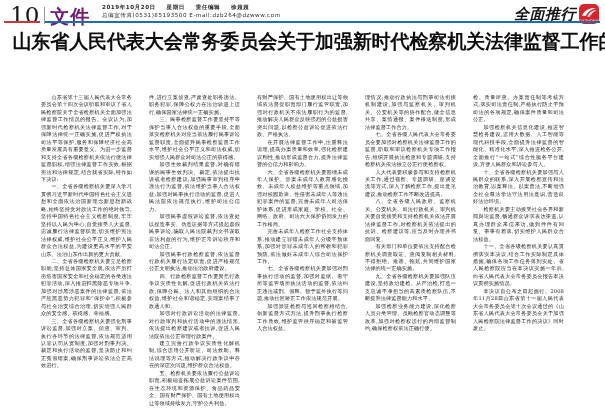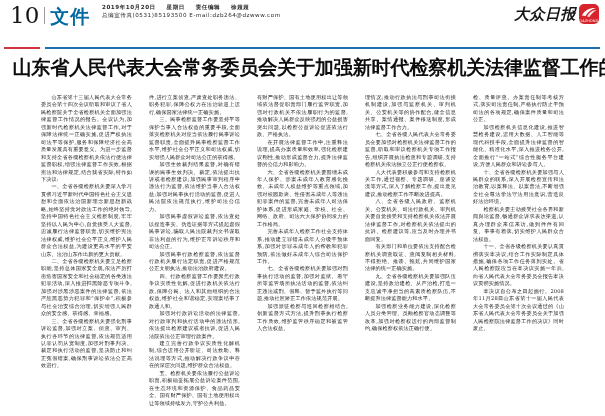--- a/index.html
+++ b/index.html
@@ -18,21 +18,21 @@
     position: relative;
     width: 605px;
     height: 416px;
     background: #ffffff;
     box-sizing: border-box;
   }
 
   
   .masthead {
     position: relative;
-    height: 46px;
+    height: 20px;
     padding: 0 6px 0 4px;
     display: flex;
     align-items: flex-start;
   }
   .folio-block {
     display: flex;
     align-items: flex-end;
     flex: 0 0 auto;
     padding-top: 4px;
   }
@@ -49,21 +49,21 @@
     width: 1px;
     height: 17px;
     background: #9a9a9a;
     margin: 0 5px 3px 0;
   }
   .section-name {
     font-family: "DejaVu Sans", "Liberation Sans", sans-serif;
     font-size: 19px;
     line-height: 21px;
     font-weight: bold;
-    color: #0369a1;
+    color: #701a75;
     letter-spacing: 1px;
     padding-right: 6px;
   }
   .issue-meta {
     flex: 0 0 auto;
     padding: 6px 0 0 6px;
     display: flex;
     flex-direction: column;
     gap: 3px;
   }
@@ -229,21 +229,21 @@
     <div class="issue-meta">
       <div class="issue-line bold">
         <span>2019年10月20日</span><span class="sep"></span><span>星期日</span><span class="sep"></span><span>责任编辑</span><span class="sep"></span><span>徐超超</span>
       </div>
       <div class="issue-line">总编室传真(0531)85193500  E-mail:dzb264@dzwww.com</div>
     </div>
 
     <div class="masthead-spacer"></div>
 
     <div class="brand">
-      <span class="brand-title">大众日报</span>
+      <span class="brand-title">全面推行</span>
       <span class="brand-logo">
         <svg class="swoosh" viewBox="0 0 32 22" xmlns="http://www.w3.org/2000/svg" aria-hidden="true">
           <path d="M2 17 C8 4, 20 1, 30 2 C22 4, 14 9, 9 18 Z" fill="#ffffff"></path>
           <path d="M12 19 C17 10, 24 6, 31 6 C25 10, 20 14, 17 20 Z" fill="#ffffff" opacity="0.85"></path>
         </svg>
         <span class="logo-text">DAZHONG</span>
       </span>
     </div>
   </div>
 

